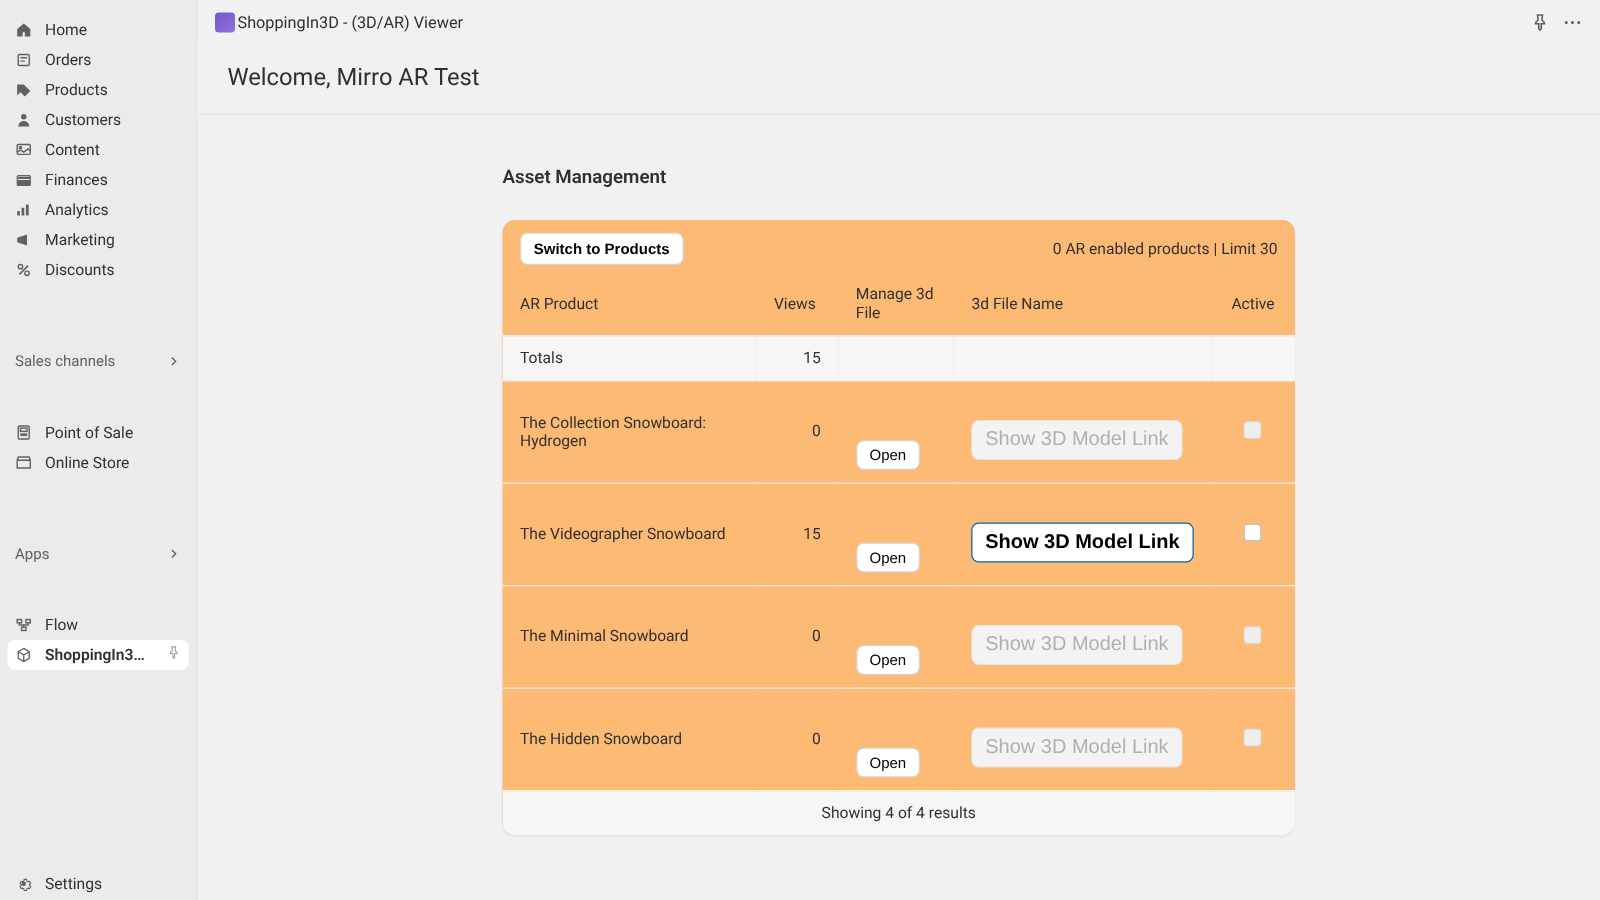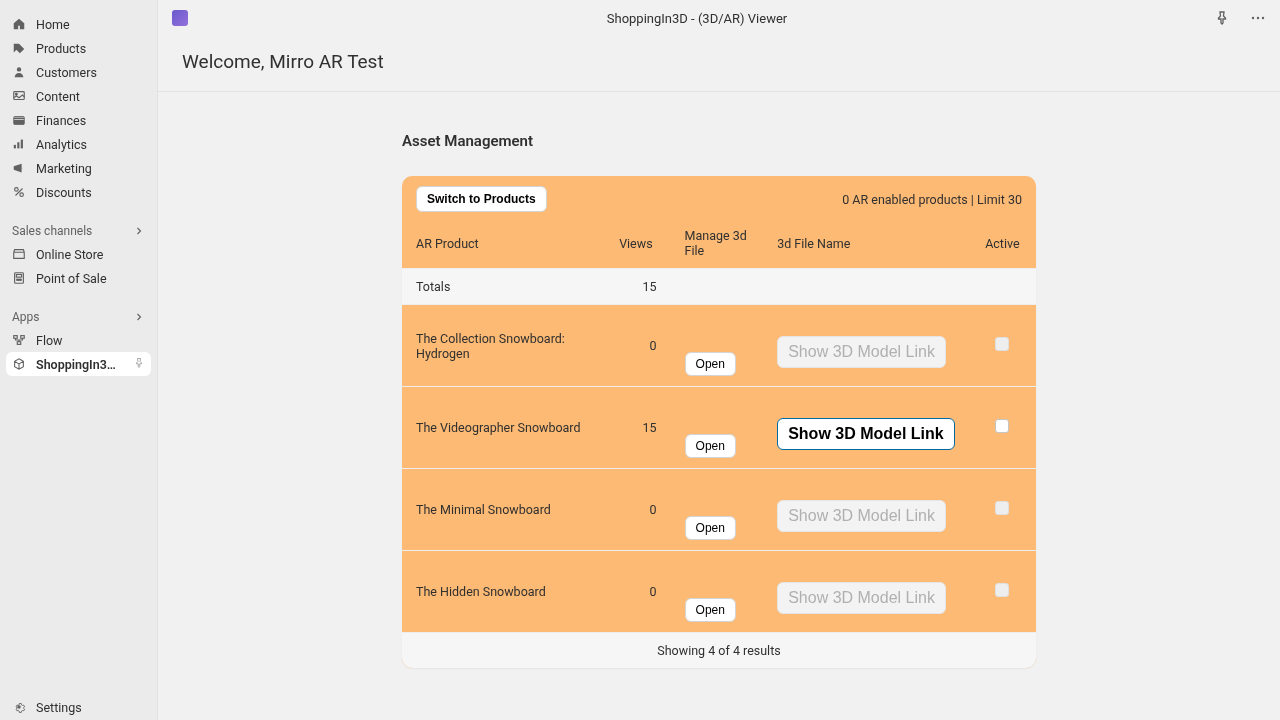--- a/index.html
+++ b/index.html
@@ -1,35 +1,35 @@
 <!DOCTYPE html>
 <html><head>
 <meta charset="utf-8">
 <style>
   * { box-sizing: border-box; margin: 0; padding: 0; }
   html, body { width: 1280px; height: 720px; overflow: hidden; font-family: -apple-system, BlinkMacSystemFont, "Segoe UI", Roboto, sans-serif; background: #f1f1f1; color: #303030; }
   
   .app { display: flex; width: 100%; height: 100%; }
   
   
-  .sidebar { width: 158px; background: #ebebeb; height: 100%; display: flex; flex-direction: column; padding-top: 12px; border-right: 1px solid #e1e1e1; }
+  .sidebar { width: 158px; background: #ebebeb; height: 100%; display: flex; flex-direction: column; padding-top: 12px; border-right: 1px solid #e1e1e1; gap: 34px; }
   .nav-list { list-style: none; }
   .nav-item { display: flex; align-items: center; gap: 10px; padding: 4px 12px; font-size: 12.5px; color: #303030; cursor: pointer; height: 24px; }
   .nav-item.active { background: #fff; border-radius: 6px; margin: 0 6px; padding: 4px 6px; font-weight: 600; }
   .nav-item .icon { width: 14px; height: 14px; display: flex; align-items: center; justify-content: center; flex-shrink: 0; }
   .nav-item .icon svg { width: 14px; height: 14px; }
   .nav-item .label { white-space: nowrap; overflow: hidden; text-overflow: ellipsis; flex: 1; }
   .nav-section-header { display: flex; align-items: center; justify-content: space-between; padding: 6px 12px 4px; font-size: 12px; color: #616161; margin-top: 14px; }
   .nav-section-header .chevron { width: 12px; height: 12px; }
   .sidebar-bottom { margin-top: auto; padding-bottom: 1px; }
   .pin-right { width: 12px; height: 12px; opacity: 0.6; }
   
   
   .main { flex: 1; display: flex; flex-direction: column; background: #f1f1f1; }
-  .topbar { height: 36px; display: flex; align-items: center; padding: 0 14px; gap: 12px; text-align: center; }
+  .topbar { height: 36px; display: flex; align-items: center; padding: 0 14px; gap: 2px; }
   .topbar .app-icon { width: 16px; height: 16px; background: linear-gradient(135deg,#6a5acd,#9370db); border-radius: 3px; }
   .topbar .title { font-size: 13px; color: #303030; flex: 1; }
   .topbar .top-icon { width: 16px; height: 16px; color: #616161; cursor: pointer; margin-left: 8px; }
   
   .welcome-bar { padding: 14px 24px 18px; font-size: 19px; color: #303030; border-bottom: 1px solid #e3e3e3; background: #f1f1f1; }
   
   .content { padding: 40px 0 0 0; display: flex; justify-content: center; }
   .content-inner { width: 634px; }
   .section-title { font-size: 15px; font-weight: 600; color: #303030; margin-bottom: 26px; }
   
@@ -66,20 +66,29 @@
         <li class="nav-item">
           <span class="icon">
             <svg viewBox="0 0 16 16" fill="#616161">
               <path d="M8 2l6 5v7H9v-4H7v4H2V7l6-5z"></path>
             </svg>
           </span>
           <span class="label">Home</span>
         </li>
         <li class="nav-item">
           <span class="icon">
+            <svg viewBox="0 0 16 16" fill="none" stroke="#616161" stroke-width="1.3">
+              <rect x="3" y="3" width="10" height="10" rx="1"></rect>
+              <path d="M5 6h6M5 9h4"></path>
+            </svg>
+          </span>
+          <span class="label">Orders</span>
+        </li>
+        <li class="nav-item">
+          <span class="icon">
             <svg viewBox="0 0 16 16" fill="#616161">
               <path d="M2 3l5 5-5 5V3zm0 0h6l6 6-5 5-7-7V3z"></path>
             </svg>
           </span>
           <span class="label">Products</span>
         </li>
         <li class="nav-item">
           <span class="icon">
             <svg viewBox="0 0 16 16" fill="#616161">
               <circle cx="8" cy="5" r="2.5"></circle>
@@ -139,36 +148,36 @@
     <div class="nav-section-header">
       <span>Sales channels</span>
       <svg class="chevron" viewBox="0 0 16 16" fill="none" stroke="#616161" stroke-width="1.5">
           <path d="M6 4l4 4-4 4"></path>
         </svg>
     </div>
     <ul class="nav-list" id="nav-sales">
         <li class="nav-item">
           <span class="icon">
             <svg viewBox="0 0 16 16" fill="none" stroke="#616161" stroke-width="1.3">
-              <path d="M2 6l1-3h10l1 3M2 6v7h12V6M2 6h12"></path>
-            </svg>
-          </span>
-          <span class="label">Online Store</span>
-        </li>
-        <li class="nav-item">
-          <span class="icon">
-            <svg viewBox="0 0 16 16" fill="none" stroke="#616161" stroke-width="1.3">
               <rect x="3" y="2" width="10" height="12" rx="1"></rect>
               <rect x="5" y="4" width="6" height="3"></rect>
               <circle cx="6" cy="10" r=".7" fill="#616161"></circle>
               <circle cx="8" cy="10" r=".7" fill="#616161"></circle>
               <circle cx="10" cy="10" r=".7" fill="#616161"></circle>
             </svg>
           </span>
           <span class="label">Point of Sale</span>
+        </li>
+        <li class="nav-item">
+          <span class="icon">
+            <svg viewBox="0 0 16 16" fill="none" stroke="#616161" stroke-width="1.3">
+              <path d="M2 6l1-3h10l1 3M2 6v7h12V6M2 6h12"></path>
+            </svg>
+          </span>
+          <span class="label">Online Store</span>
         </li>
       </ul>
     <div class="nav-section-header">
       <span>Apps</span>
       <svg class="chevron" viewBox="0 0 16 16" fill="none" stroke="#616161" stroke-width="1.5">
           <path d="M6 4l4 4-4 4"></path>
         </svg>
     </div>
     <ul class="nav-list" id="nav-apps">
         <li class="nav-item">

